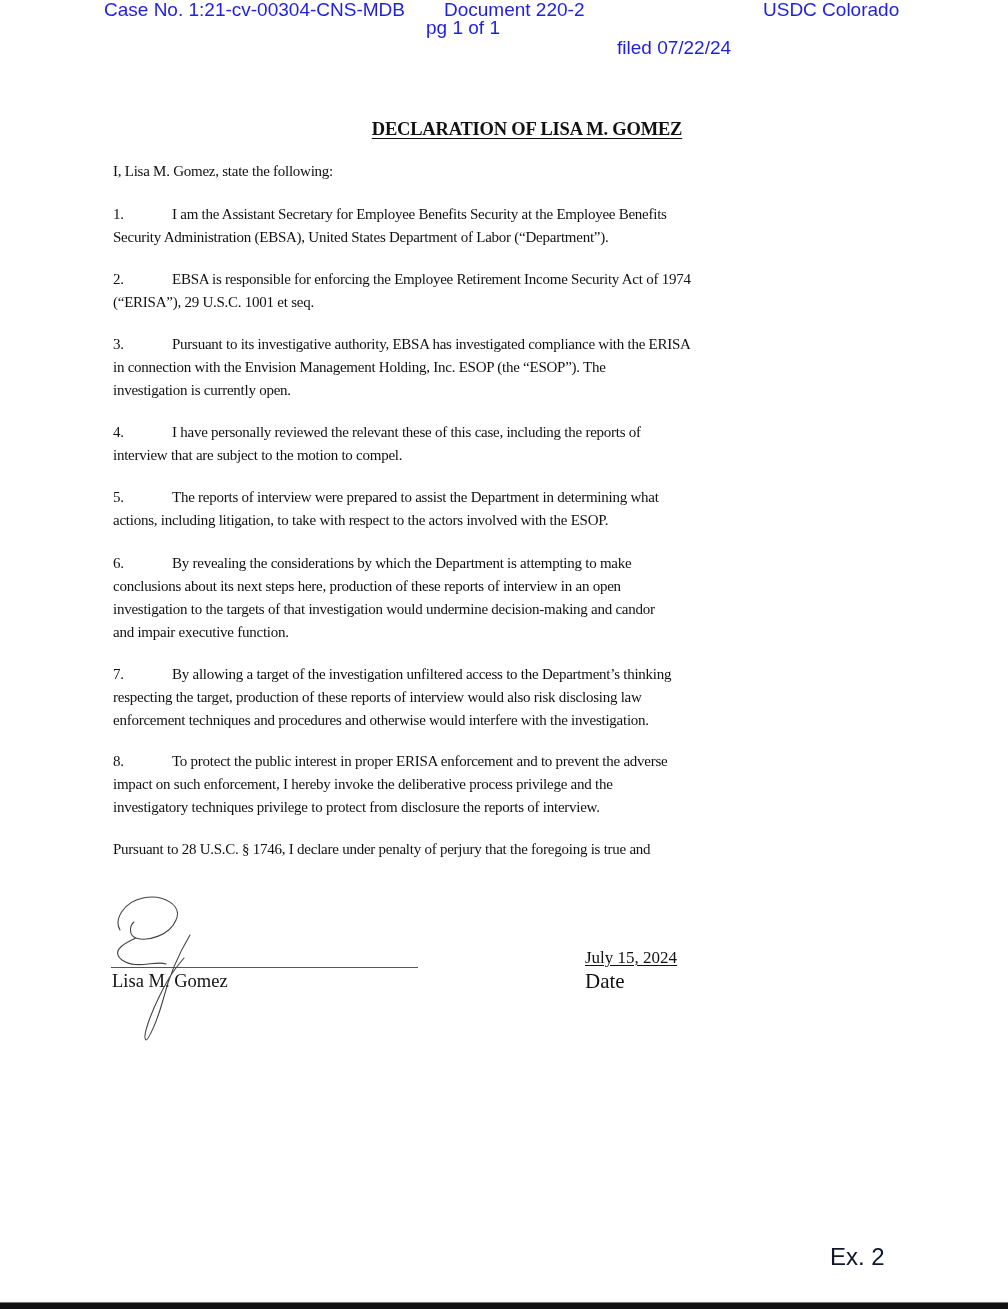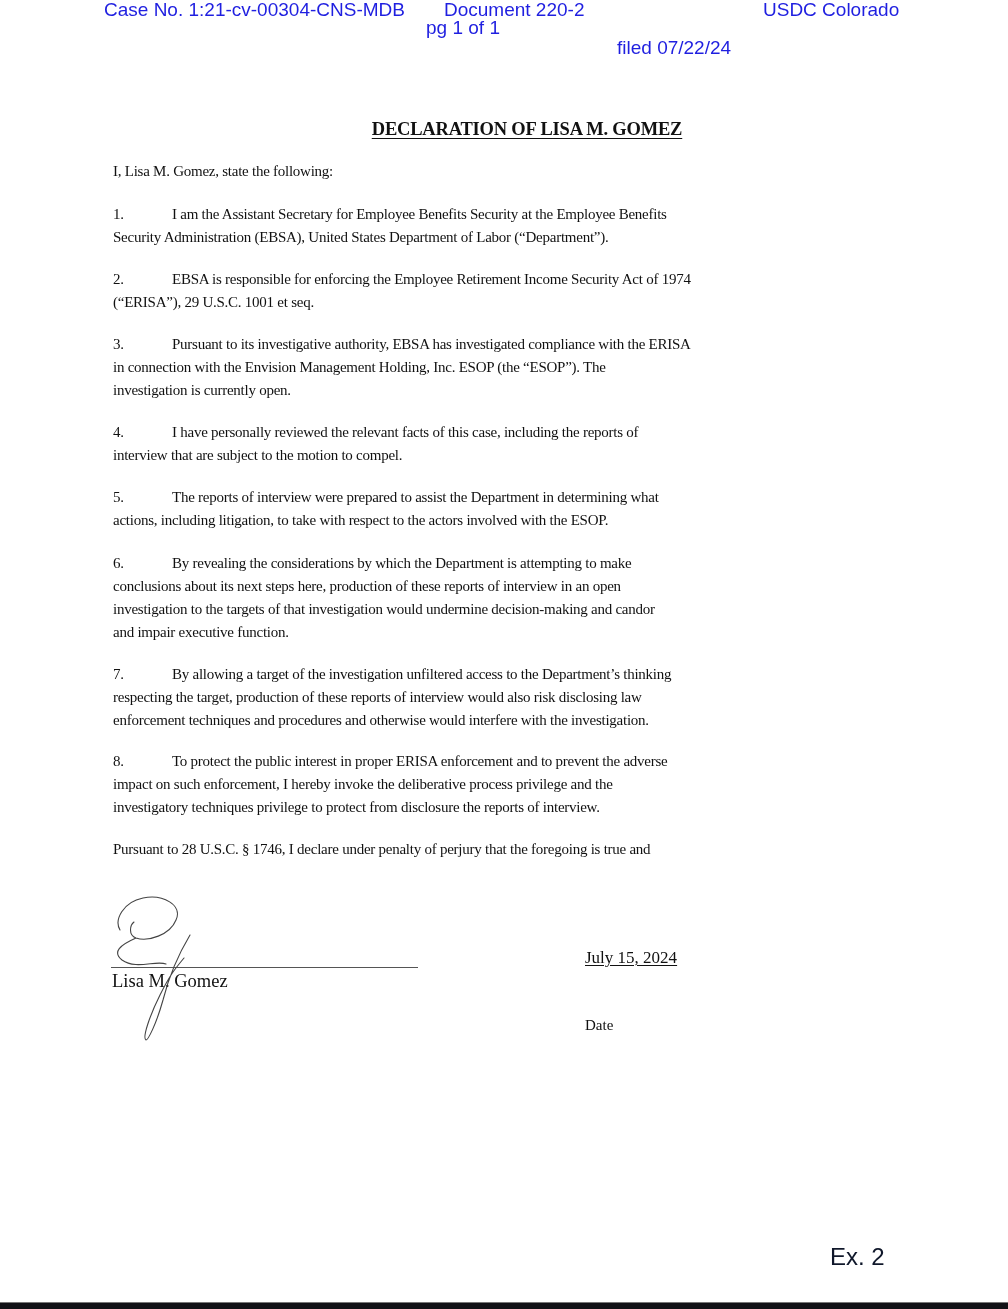--- a/index.html
+++ b/index.html
@@ -91,23 +91,22 @@
       top: 947px;
       font-size: 17px;
       line-height: 22px;
       text-decoration: underline;
       text-underline-offset: 2px;
     }
     .date-label {
       position: absolute;
       left: 585px;
       top: 970px;
-      font-size: 15px;
+      font-size: 21px;
       line-height: 22px;
-      margin-top: 44px;
     }
     .signature {
       position: absolute;
       left: 108px;
       top: 890px;
       width: 100px;
       height: 158px;
     }
     .exhibit {
       position: absolute;
@@ -159,21 +158,21 @@
   <span class="line">(“ERISA”), 29 U.S.C. 1001 et seq.</span>
 </div>
 
 <div class="text" style="top:333px;">
   <span class="line"><span class="num">3.</span><span>Pursuant to its investigative authority, EBSA has investigated compliance with the ERISA</span></span>
   <span class="line">in connection with the Envision Management Holding, Inc. ESOP (the “ESOP”). The</span>
   <span class="line">investigation is currently open.</span>
 </div>
 
 <div class="text" style="top:421px;">
-  <span class="line"><span class="num">4.</span><span>I have personally reviewed the relevant facts of this case, including the reports of</span></span>
+  <span class="line"><span class="num">4.</span><span>I have personally reviewed the relevant these of this case, including the reports of</span></span>
   <span class="line">interview that are subject to the motion to compel.</span>
 </div>
 
 <div class="text" style="top:486px;">
   <span class="line"><span class="num">5.</span><span>The reports of interview were prepared to assist the Department in determining what</span></span>
   <span class="line">actions, including litigation, to take with respect to the actors involved with the ESOP.</span>
 </div>
 
 <div class="text" style="top:552px;">
   <span class="line"><span class="num">6.</span><span>By revealing the considerations by which the Department is attempting to make</span></span>

